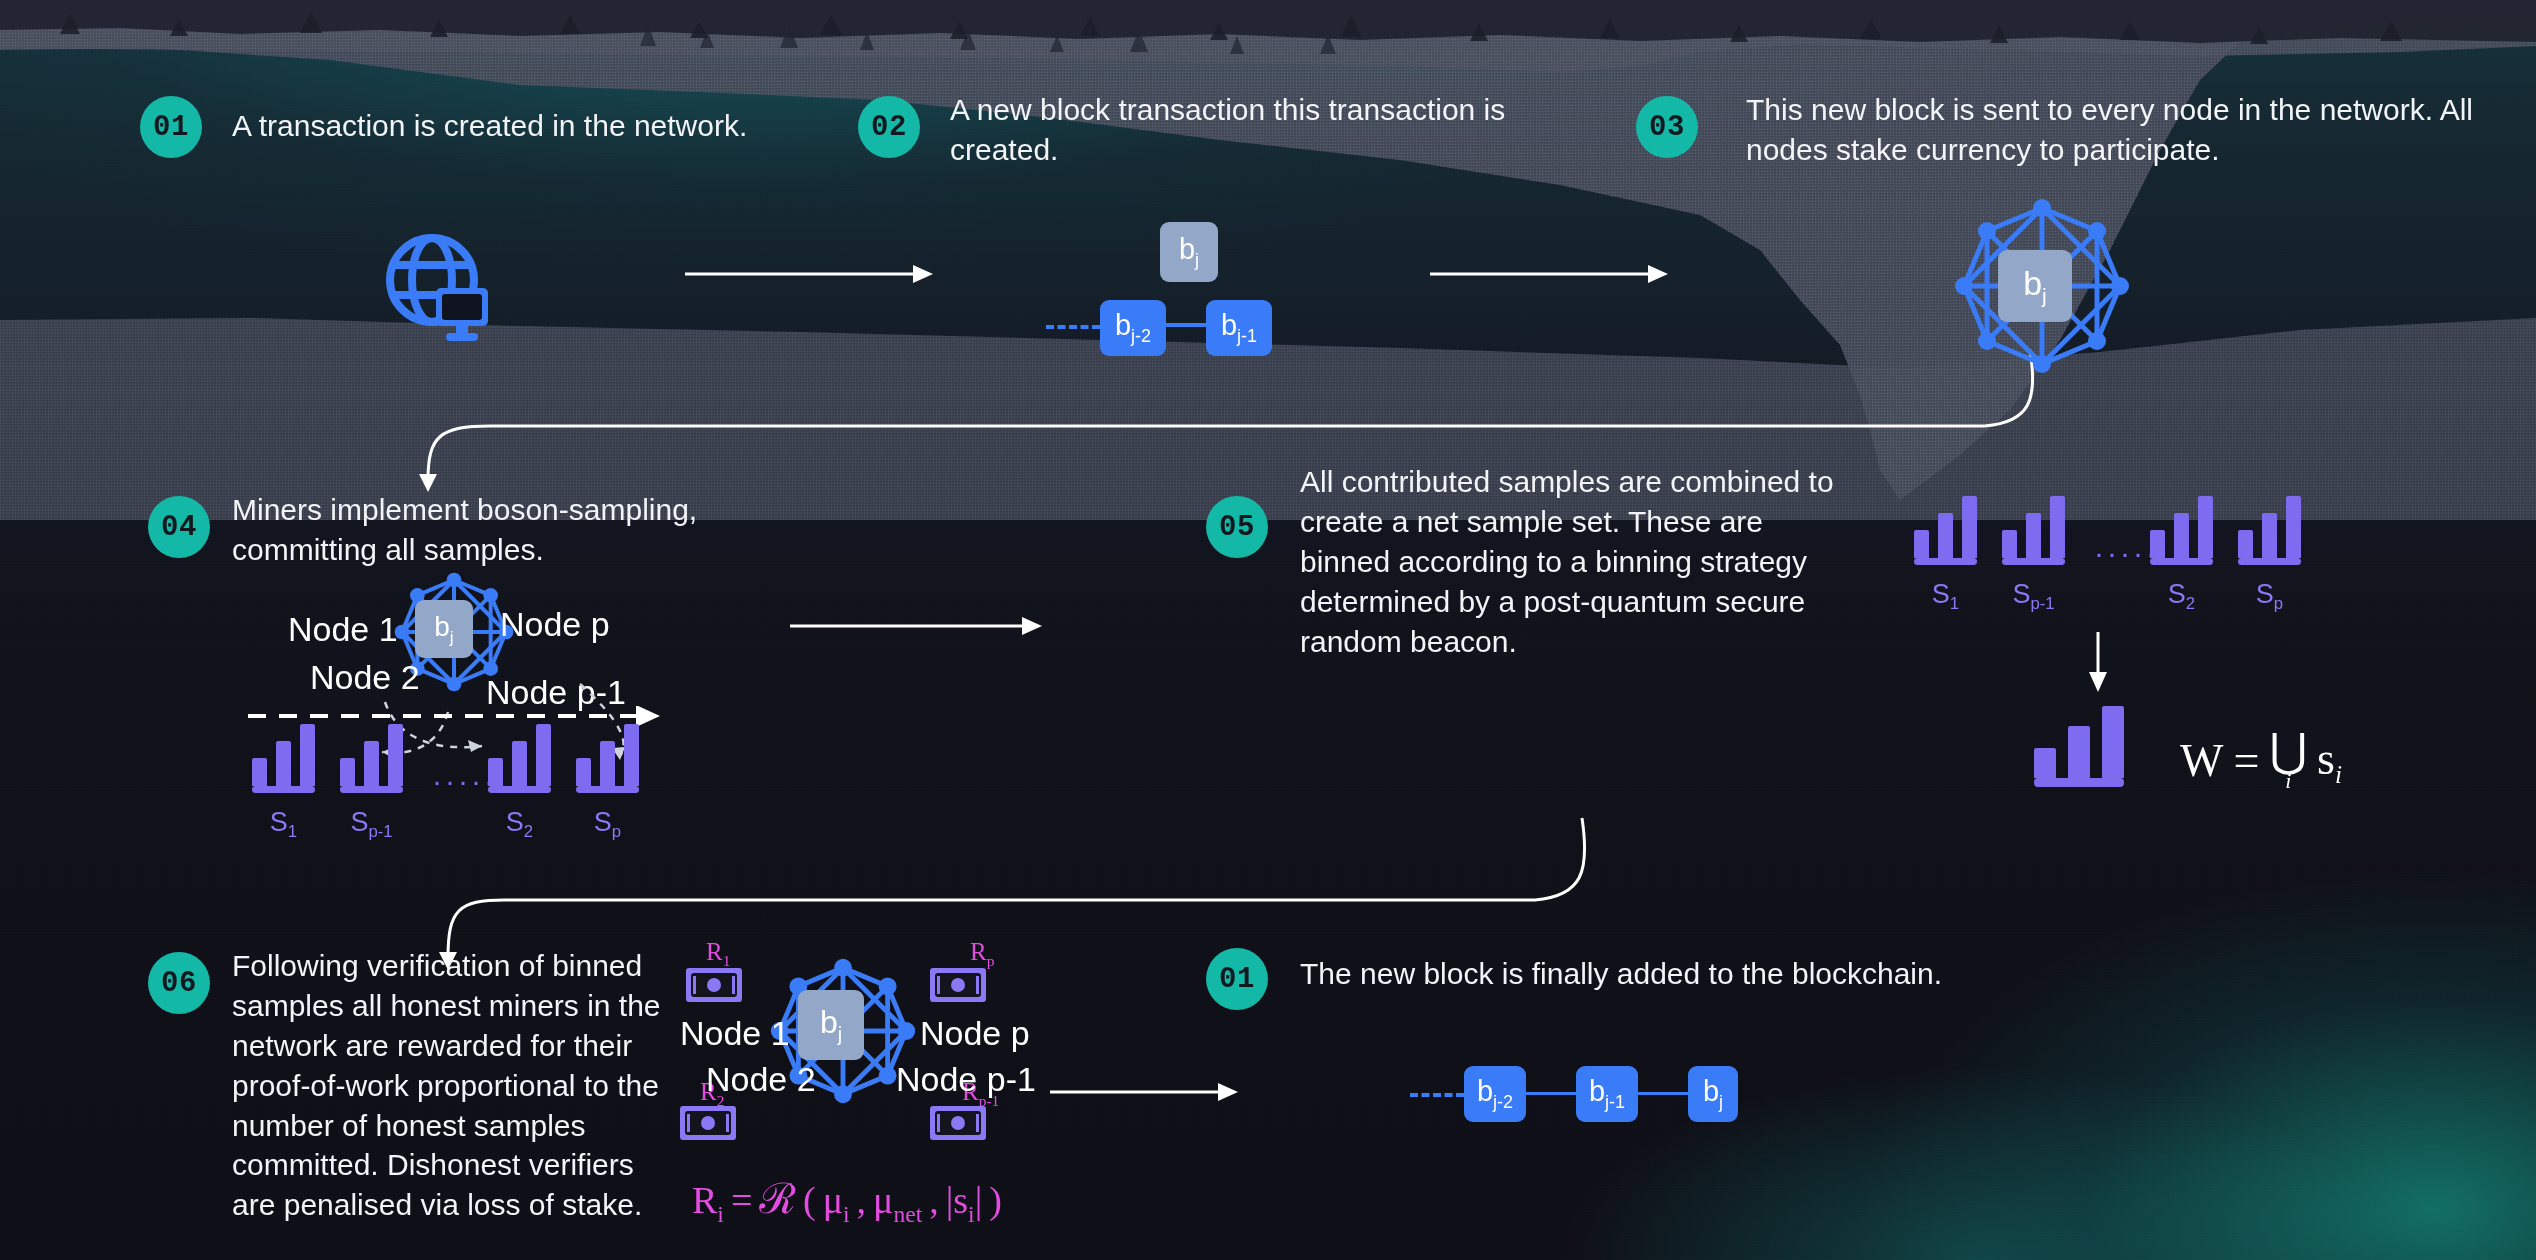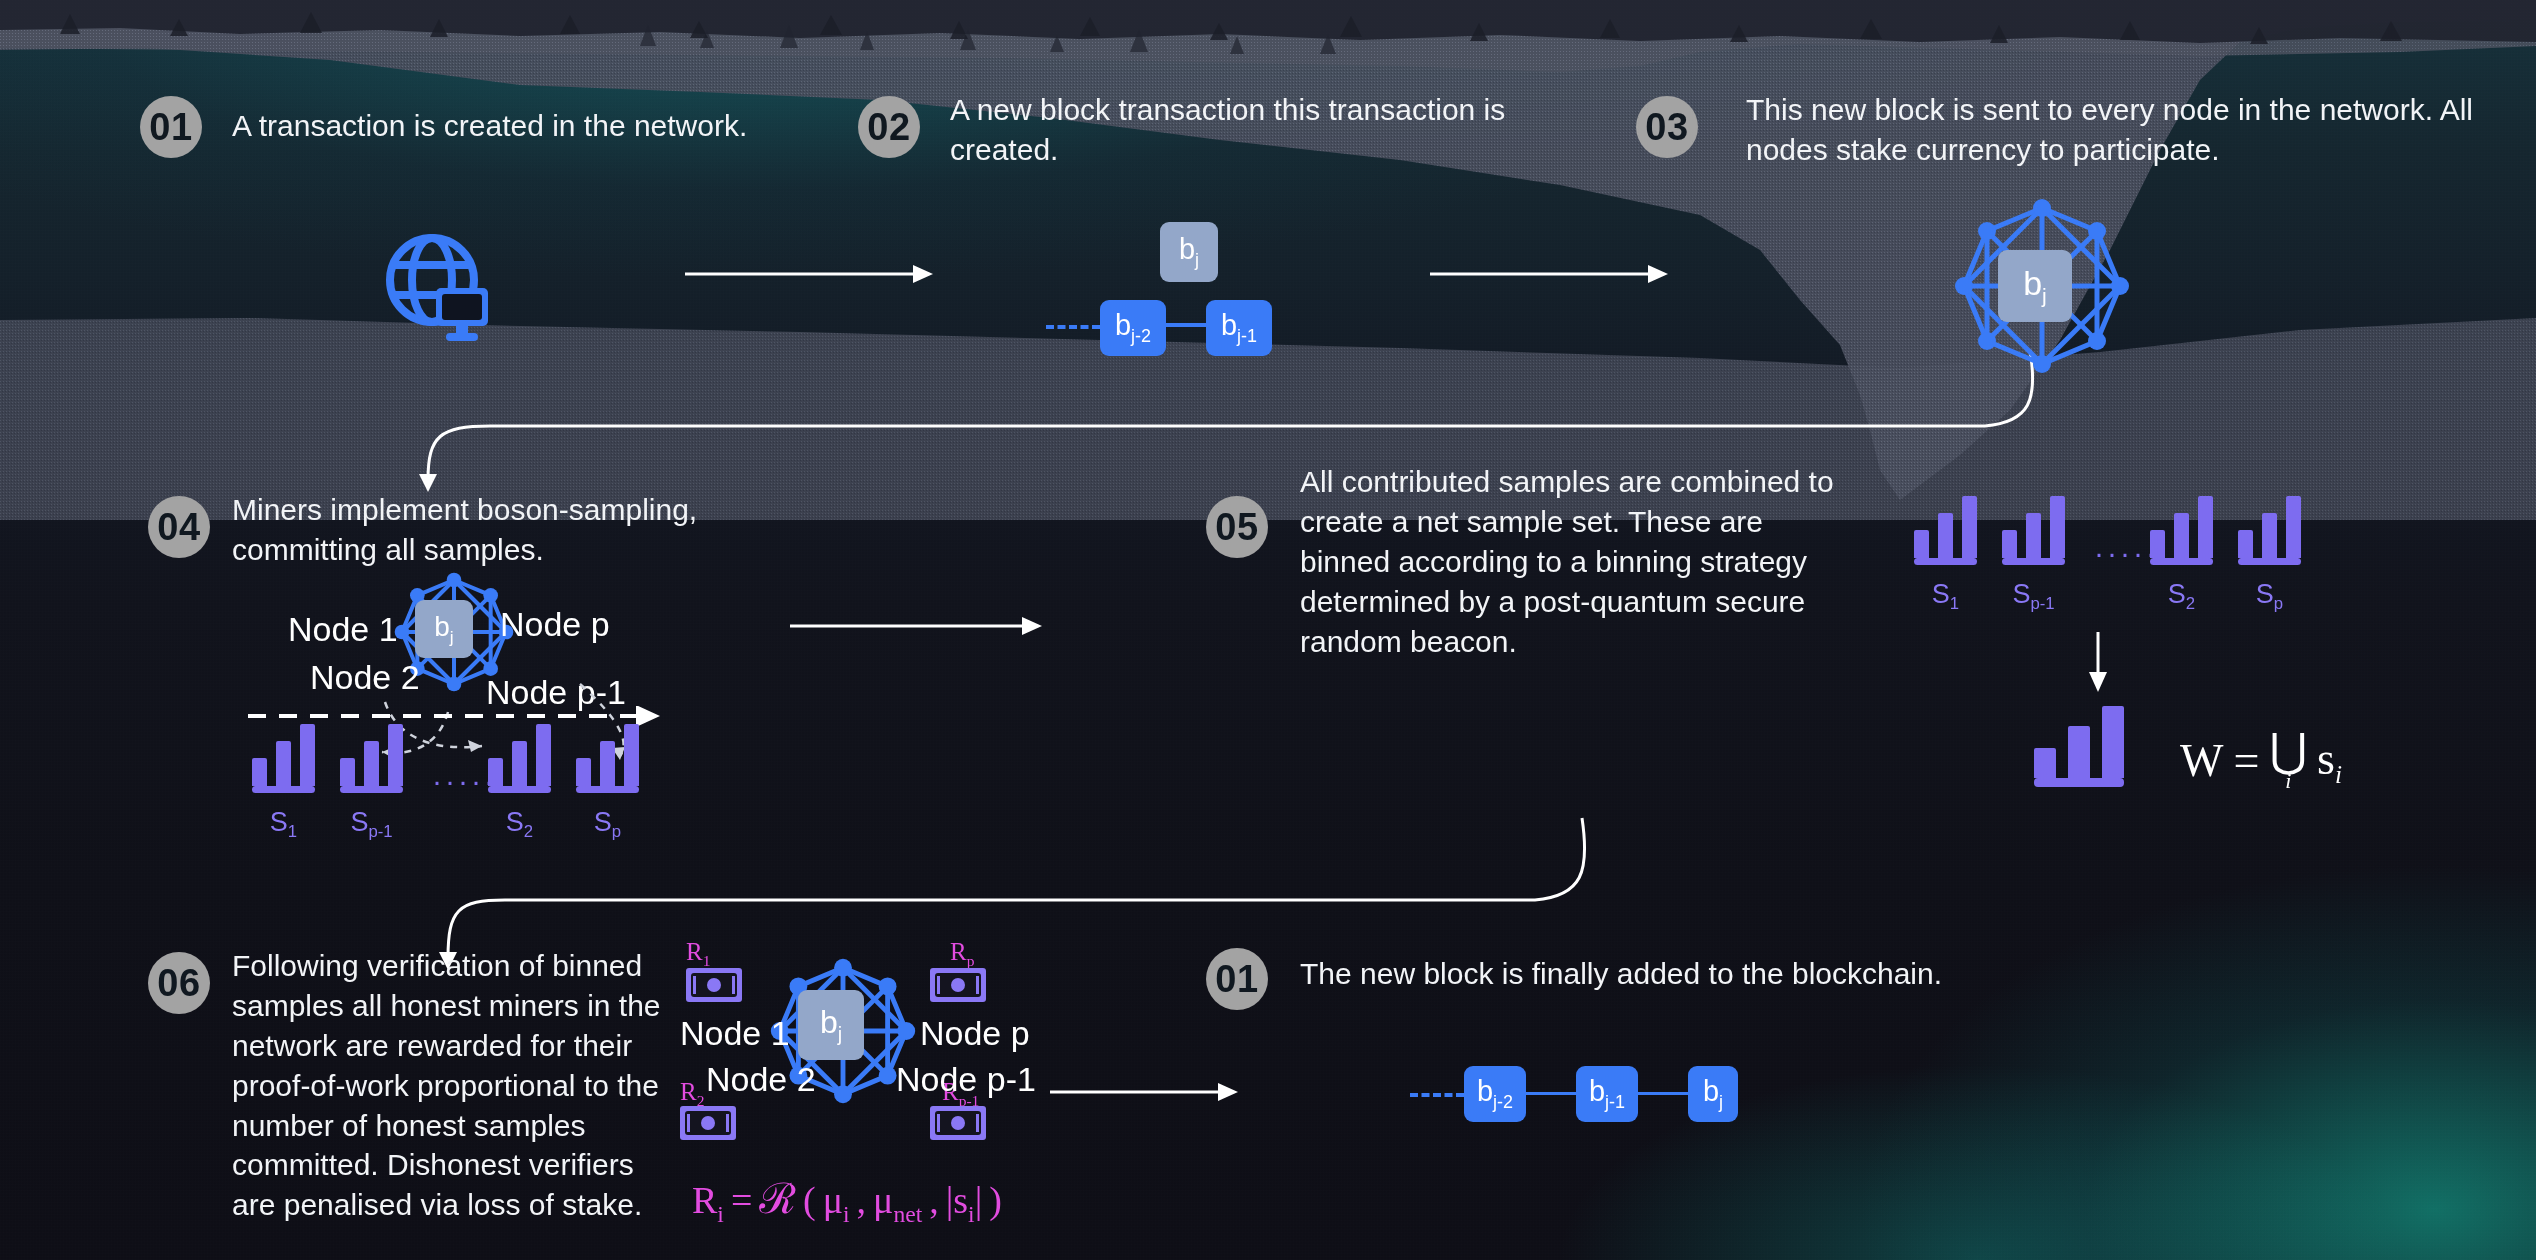--- a/index.html
+++ b/index.html
@@ -34,25 +34,26 @@
   .ridge svg { display:block; }
 
   
   #content { position:absolute; inset:0; z-index:5; }
   .abs { position:absolute; }
 
   
   .badge {
     position:absolute;
     width:62px; height:62px; border-radius:31px;
-    background:#a3a3a3;
+    background:#14b8a6;
     color:#101820;
-    font-size:38px; font-weight:bold;
+    font-size:29px; font-weight:bold;
     display:flex; align-items:center; justify-content:center;
     letter-spacing:.5px;
+    font-family:Liberation Mono, monospace;
   }
   .steptext {
     position:absolute;
     font-size:30px; line-height:1.33;
     color:#f2f4f7;
     font-weight:400;
   }
 
   
   .block {
@@ -91,21 +92,21 @@
           display:flex; align-items:center; justify-content:center; }
   .note .inner { width:46px; height:24px; background:#14141f; border-radius:3px;
           display:flex; align-items:center; justify-content:center; position:relative; }
   .note .coin { width:14px; height:14px; border-radius:7px; background:#8a78f5; }
   .note .inner:before, .note .inner:after {
     content:""; position:absolute; top:3px; bottom:3px; width:3px; background:#8a78f5;
   }
   .note .inner:before { left:2px; }
   .note .inner:after  { right:2px; }
 
-  .rlbl { position:absolute; color:#e24ce0; font-family:"Liberation Serif", serif; font-size:25px; }
+  .rlbl { position:absolute; color:#e24ce0; font-family:"Liberation Serif", serif; font-size:25px;margin-left:20px; }
   .nodelbl { position:absolute; color:#ffffff; font-size:34px; white-space:nowrap; }
 
   .mathserif { position:absolute; font-family:"Liberation Serif", serif; color:#ffffff; }
   .mathpink  { position:absolute; font-family:"Liberation Serif", serif; color:#e24ce0; }
 </style>
 </head>
 <body>
 
 <div id="bg">
   <div class="bg-base"></div>

